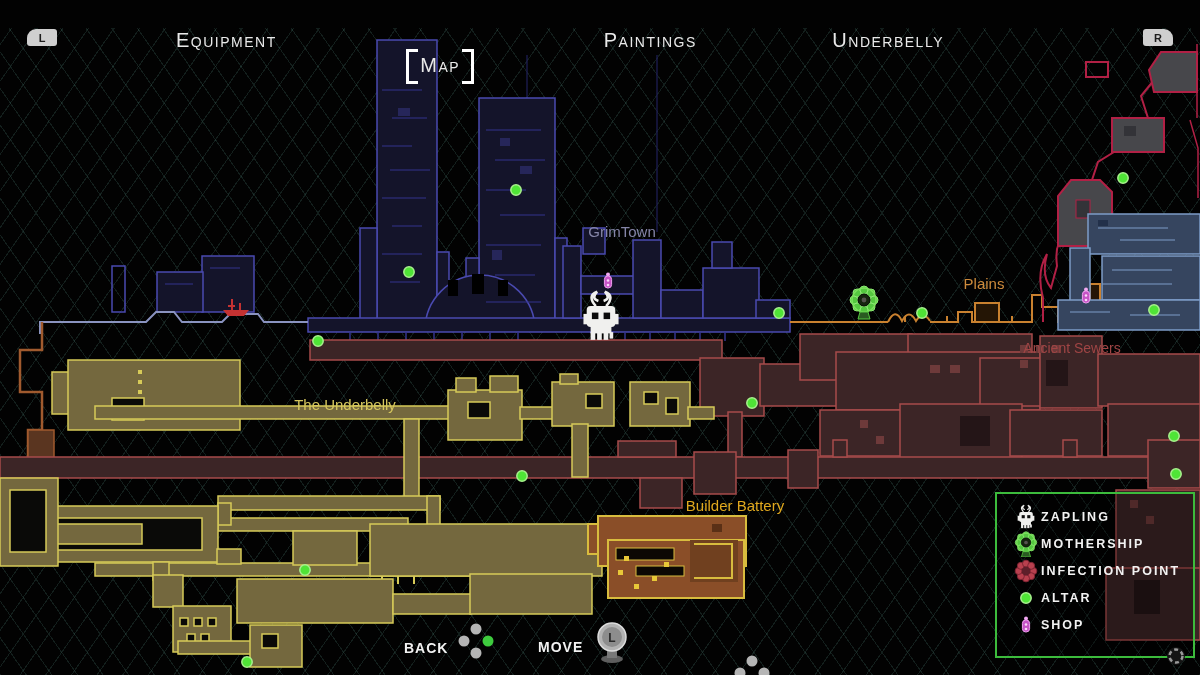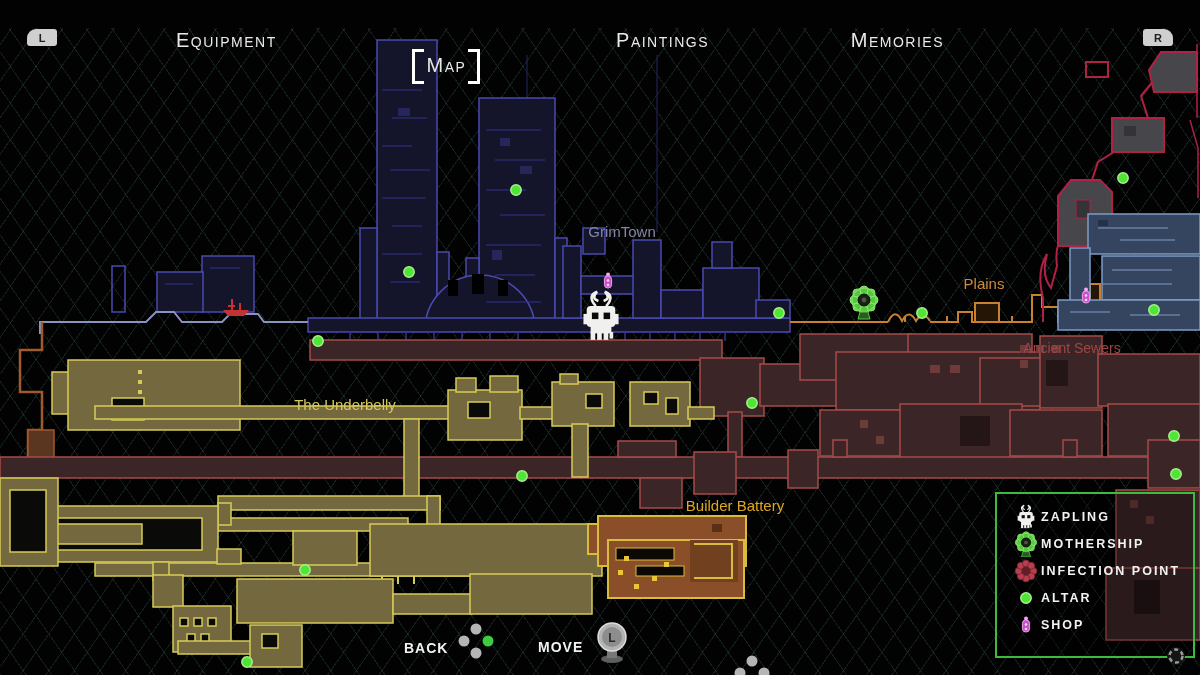--- a/index.html
+++ b/index.html
@@ -336,21 +336,21 @@
         <use transform="translate(601,323) scale(1.3)" href="#sym-skull"></use>
       </g>
   </svg>
 
   <div class="header">
     <div class="shoulder l">L</div>
     <div class="tabs">
       <div class="tab">Equipment</div>
       <div class="tab active">Map</div>
       <div class="tab">Paintings</div>
-      <div class="tab">Memories</div>
+      <div class="tab">Underbelly</div>
     </div>
     <div class="shoulder r">R</div>
   </div>
 
   <div class="legend">
     <div class="lrow">
       <span class="licon">
         <svg width="26" height="26" viewBox="-15 -26 30 42">
             <use href="#sym-skull"></use>
           </svg>

